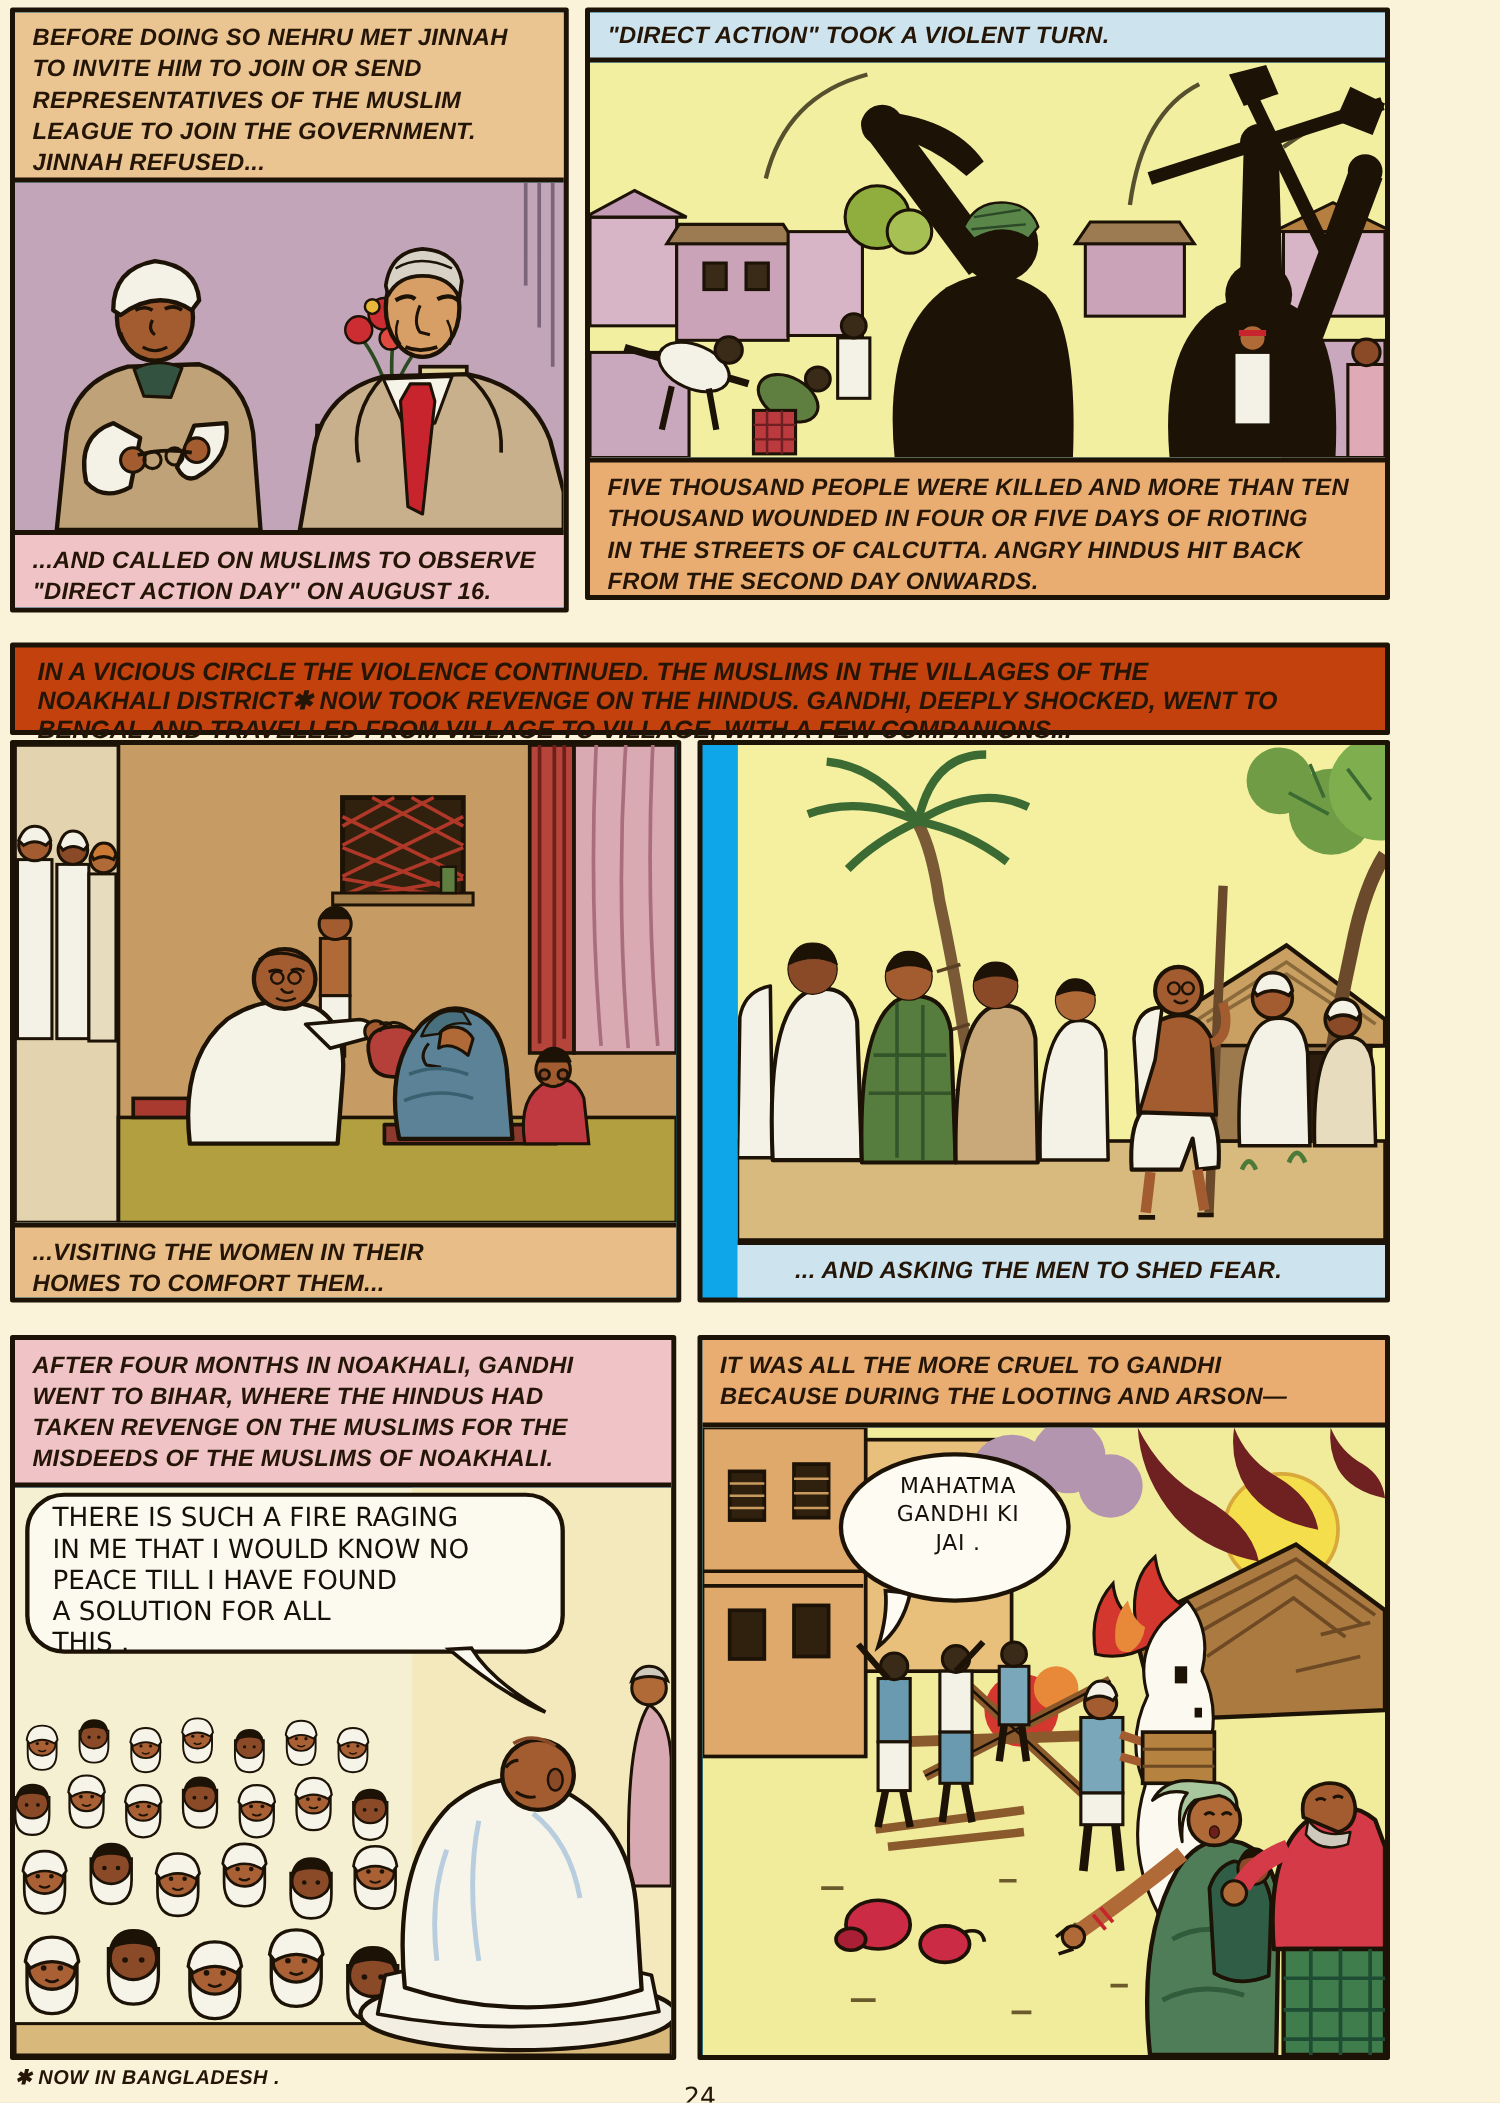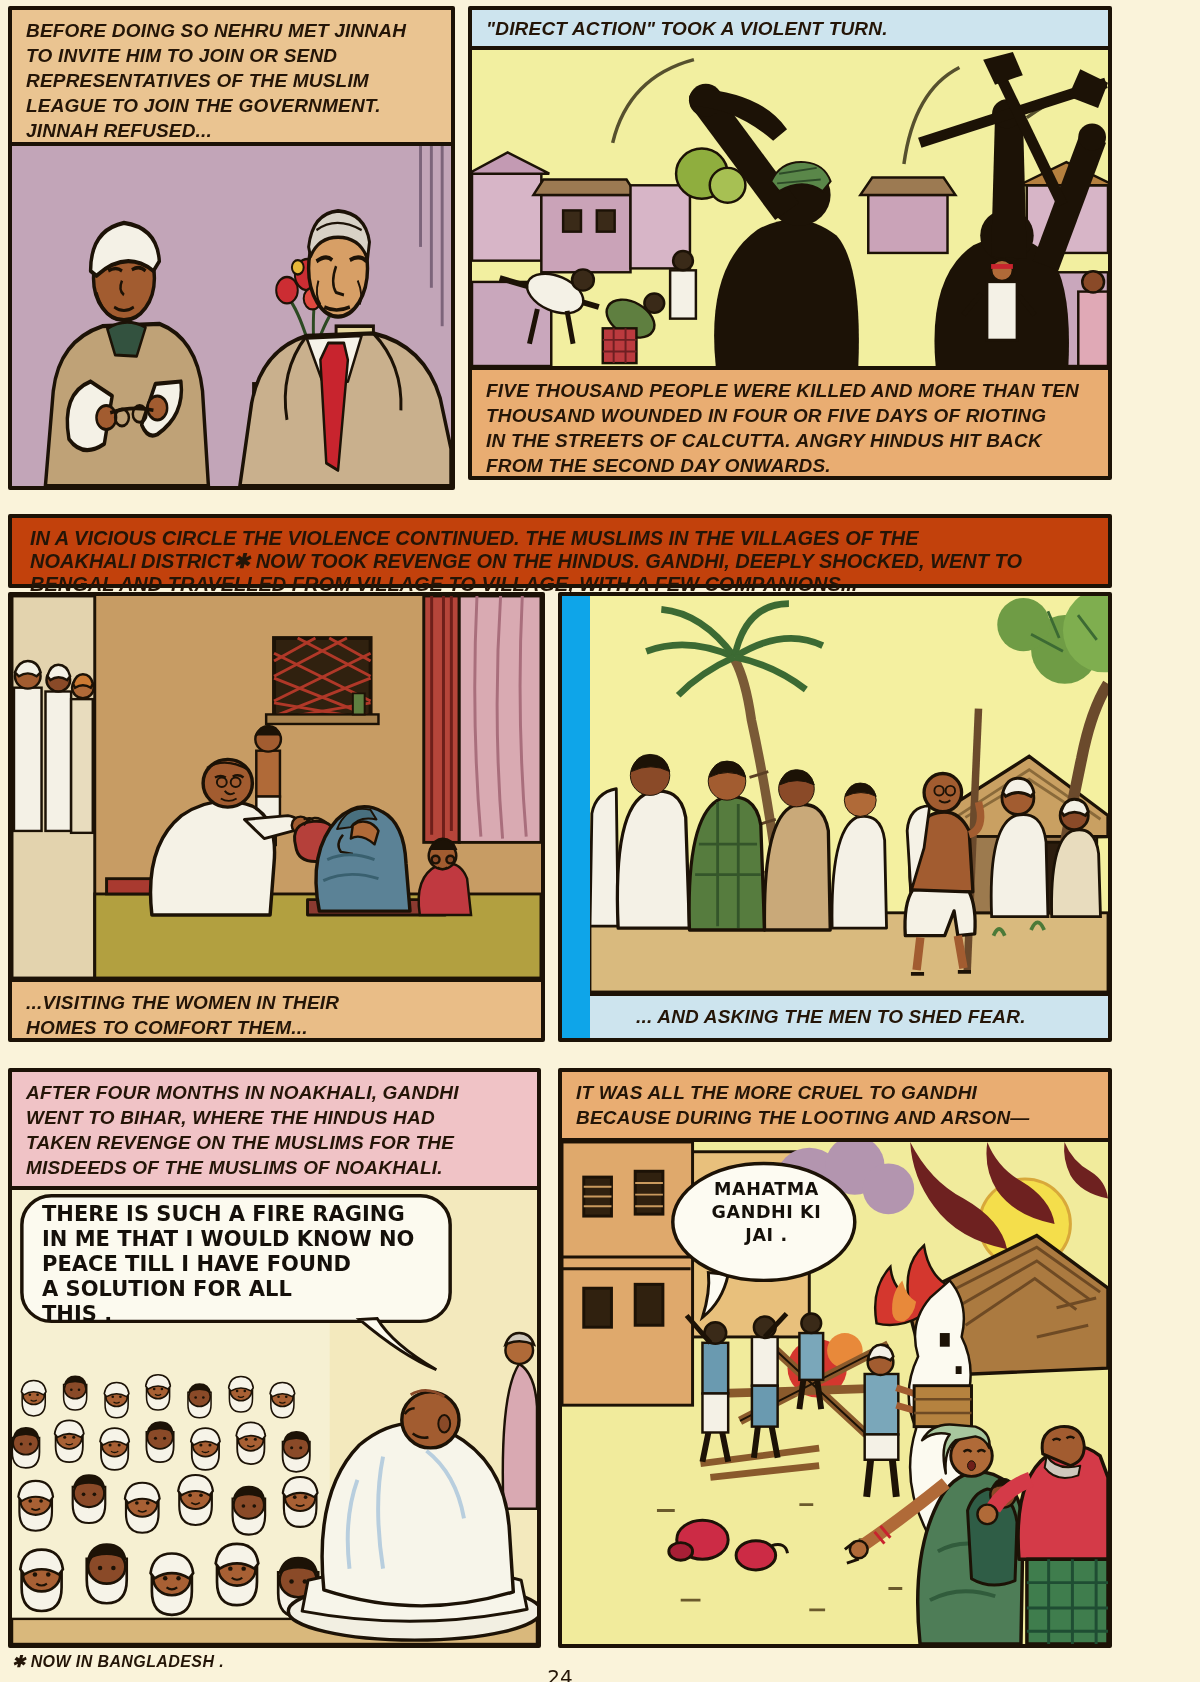--- a/index.html
+++ b/index.html
@@ -27,21 +27,21 @@
   .cap-tan2{background:#e9bd87;}
   .art{position:relative;flex:1;overflow:hidden;}
   .art svg{position:absolute;inset:0;width:100%;height:100%;display:block;}
   .strip{
     position:absolute;box-sizing:border-box;border:4px solid #1c1206;
     background:#c2410c;padding:9px 18px;white-space:pre-line;
     font-weight:700;font-style:italic;font-size:20px;line-height:23px;border-radius:2px;
   }
   .speech{
     position:absolute;white-space:pre-line;font-family:"DejaVu Sans",sans-serif;
-    font-weight:700;color:#15100a;
+    font-weight:400;color:#15100a;
   }
   .speech-p5{left:30px;top:12px;width:400px;font-size:21px;line-height:25px;}
   .speech-p6{left:112px;top:36px;width:185px;font-size:17.5px;line-height:23px;text-align:center;letter-spacing:.6px;}
   .footnote{
     position:absolute;left:12px;top:1652px;font-weight:700;font-style:italic;
     font-size:16px;letter-spacing:.4px;
   }
   .pagenum{
     position:absolute;left:8px;top:1650px;width:1104px;text-align:center;
     font-family:"DejaVu Sans",sans-serif;font-size:20px;margin-top:15px;
@@ -111,20 +111,22 @@
           <ellipse cx="332" cy="102" rx="30" ry="40" fill="#d79f66" stroke-width="3.5"></ellipse>
           <path d="M310 96 q10 -6 16 -1 M344 95 q10 -5 17 1" stroke-width="3.5" fill="none"></path>
           <path d="M330 100 q-6 14 0 22 l8 2" stroke-width="2.5" fill="none"></path>
           <path d="M318 134 q12 5 26 0" stroke-width="3" fill="none"></path>
           <path d="M312 112 q-4 12 2 20 M352 112 q6 12 2 20" stroke-width="2" fill="none"></path>
           <path d="M302 84 q4 -28 30 -30 q28 2 32 26 l-2 14 q-8 -18 -30 -18 q-20 0 -28 16 z" fill="#d8d2c6" stroke-width="3"></path>
           <path d="M310 70 q20 -12 46 0" stroke-width="2" fill="none"></path>
         </g>
       </svg>
     </div>
+    <div class="cap cap-bot cap-pink" style="height:62px;">...AND CALLED ON MUSLIMS TO OBSERVE
+"DIRECT ACTION DAY" ON AUGUST 16.</div>
   </div>
 
   <div class="panel" style="left:468px;top:6px;width:644px;height:474px;">
     <div class="cap cap-top cap-blue" style="height:40px;padding-top:6px;">"DIRECT ACTION" TOOK A VIOLENT TURN.</div>
     <div class="art">
       <svg viewBox="0 0 642 327" preserveAspectRatio="none">
         <rect width="642" height="327" fill="#f2efa0"></rect>
         <g stroke="#1c1206" stroke-width="2.5">
           <rect x="0" y="128" width="70" height="90" fill="#d7b5c7"></rect>
           <path d="M-4 128 L36 106 L78 128 Z" fill="#c39ab3"></path>

